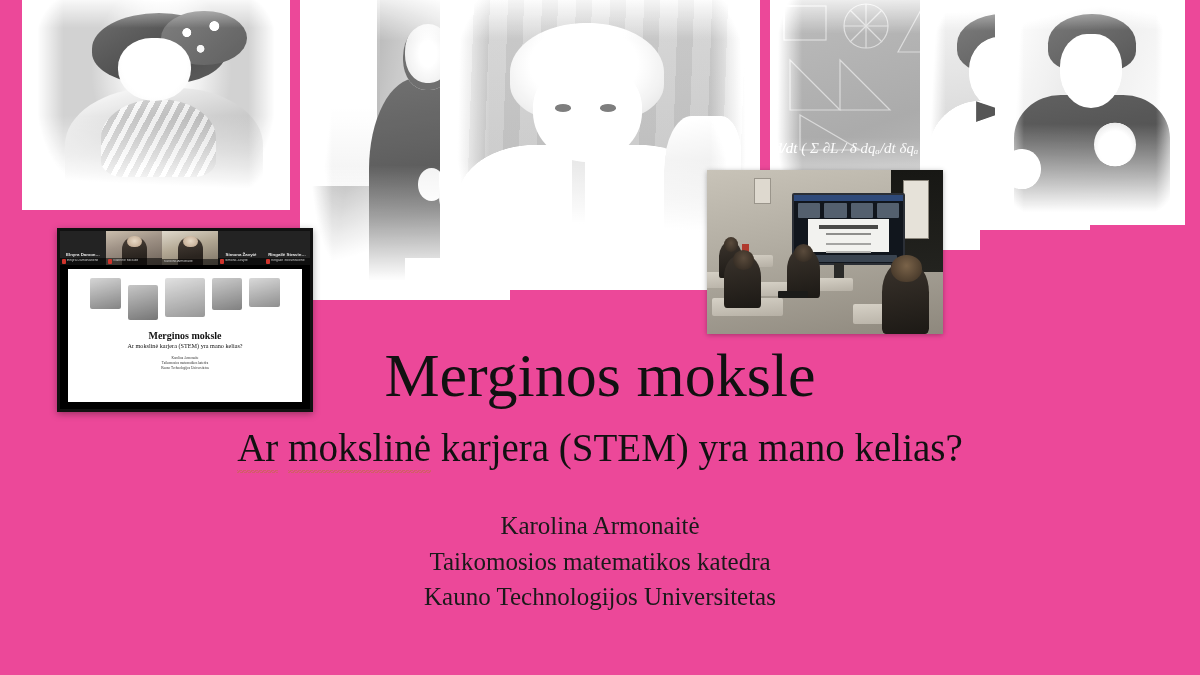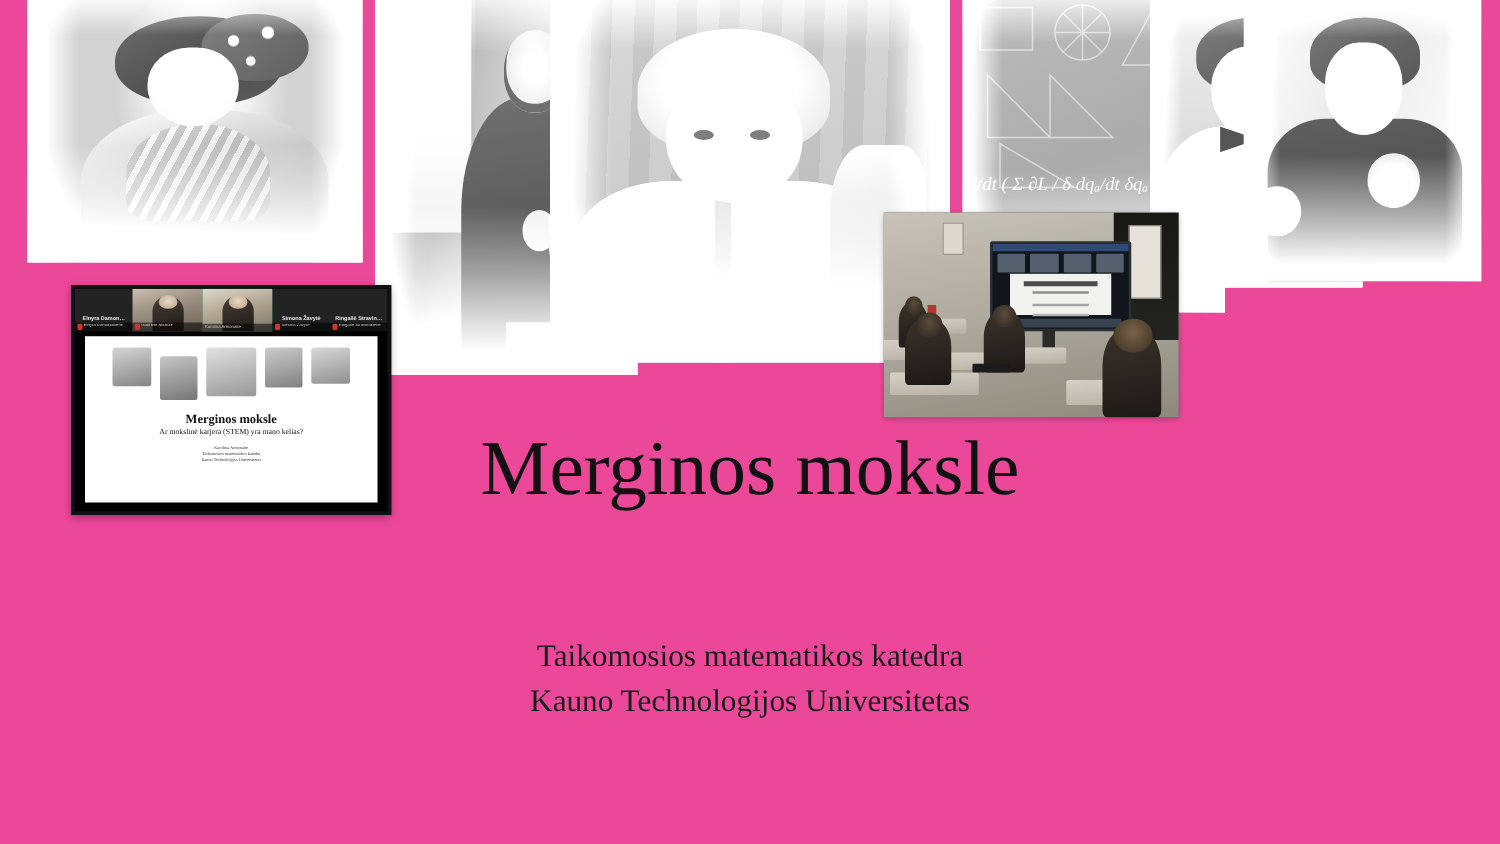--- a/index.html
+++ b/index.html
@@ -727,19 +727,21 @@
       <div class="cp-head cp-h2"></div>
     <div class="cp-stu cp-s3"></div>
       <div class="cp-head cp-h3"></div>
     <div class="cp-stu cp-s4"></div>
       <div class="cp-head cp-h4"></div>
     <div class="cp-laptop"></div>
   </div>
 
   <div class="title-main">Merginos moksle</div>
 
+  <div class="title-sub"><span class="squiggle">Ar</span><span> </span><span class="squiggle">mokslinė</span><span> karjera (STEM) yra mano kelias?</span></div>
 
   <div class="author-block">
+    <div>Karolina Armonaitė</div>
     <div>Taikomosios matematikos katedra</div>
     <div>Kauno Technologijos Universitetas</div>
   </div>
 
 </div>
 
 </body></html>

